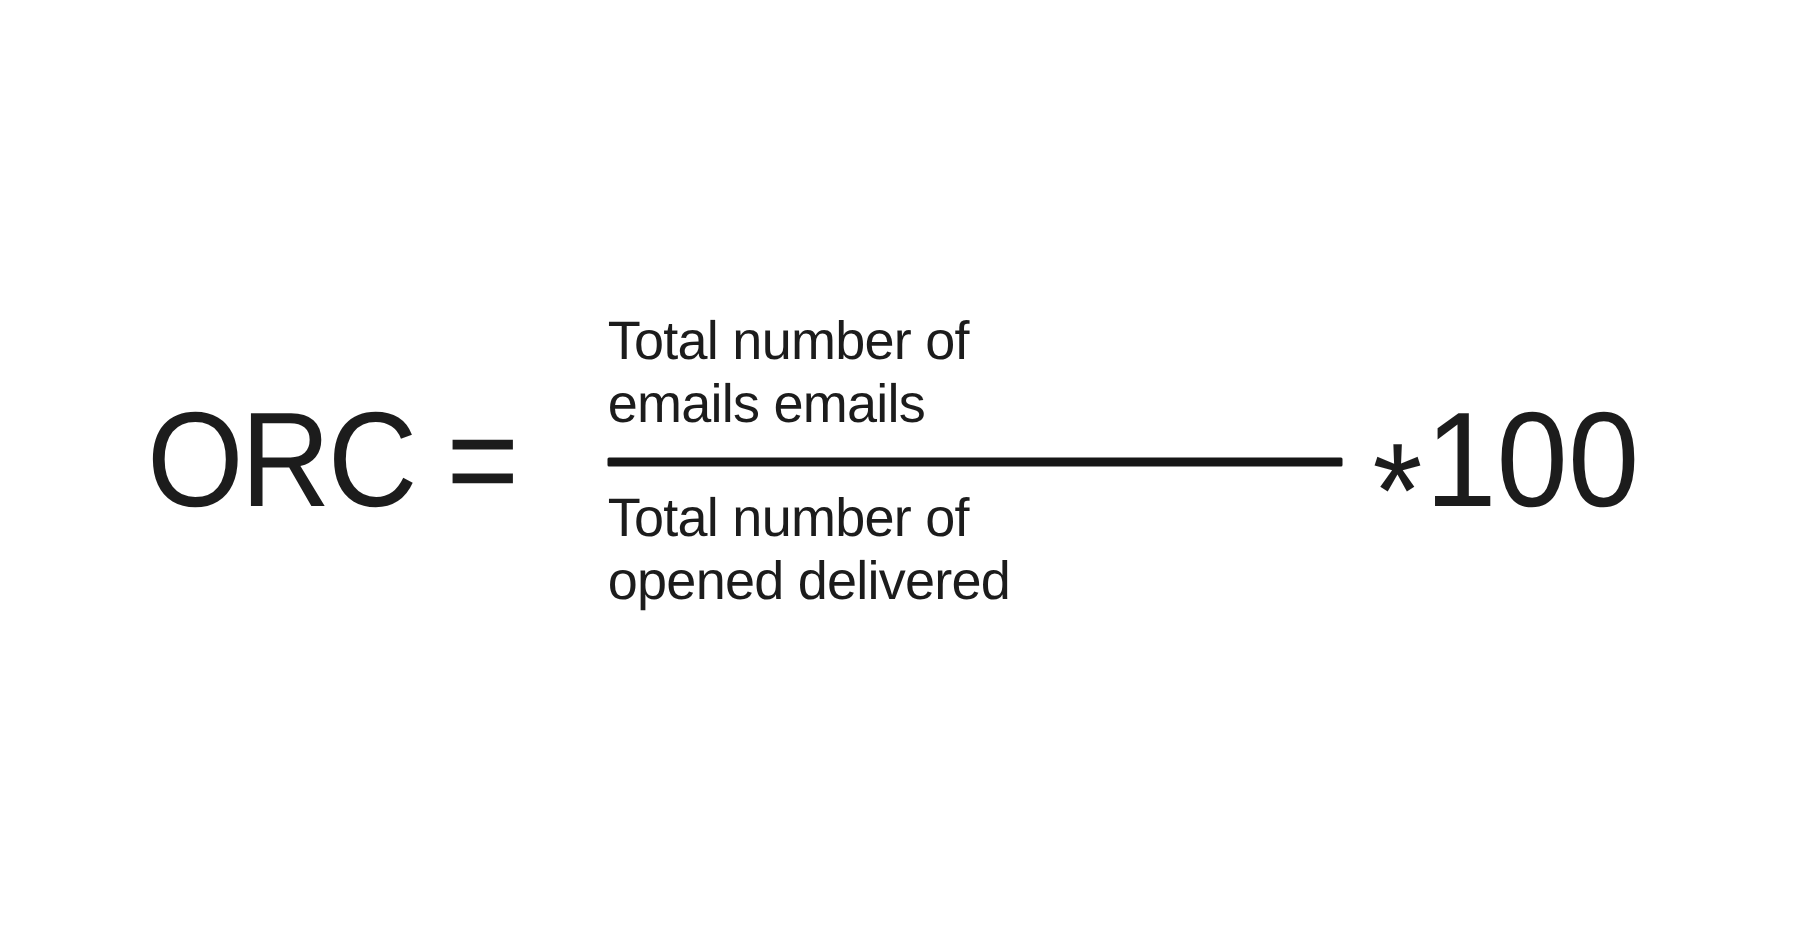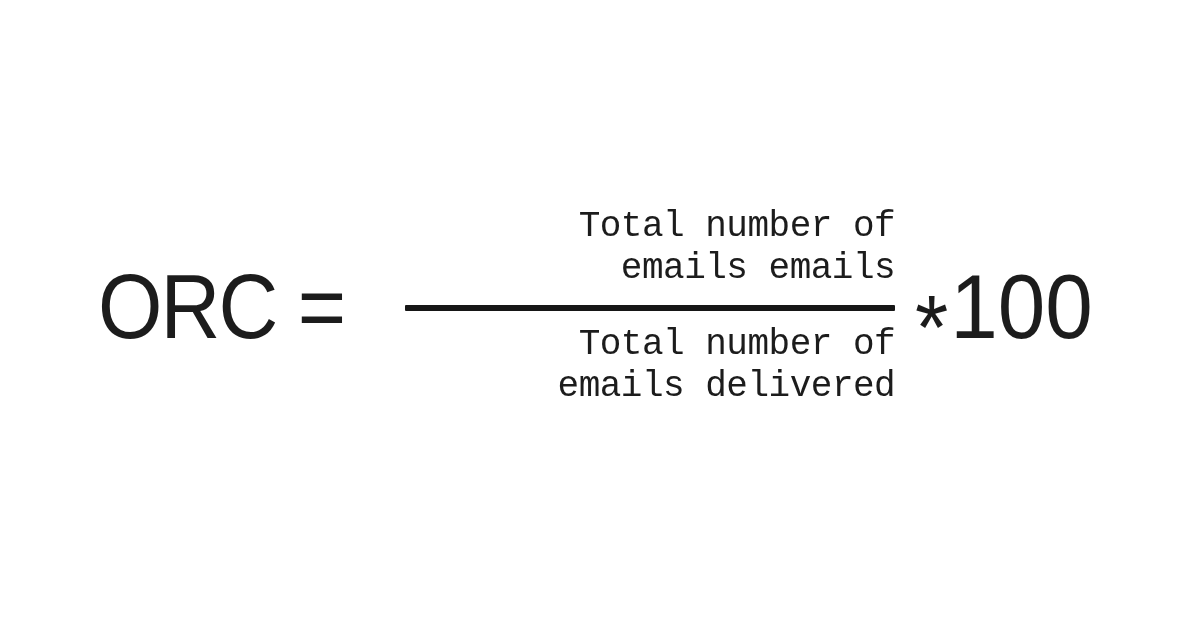--- a/index.html
+++ b/index.html
@@ -27,27 +27,26 @@
   }
   .lhs {
     font-size: 90px;
     line-height: 1;
     letter-spacing: -2px;
     white-space: pre;
     transform: scaleX(0.92);
     transform-origin: left center;
   }
   .fraction {
-    text-align: right;
+    text-align: left;
     font-size: 36px;
     line-height: 42px;
     margin-left: 40px;
     margin-right: 20px;
     letter-spacing: -0.5px;
-    font-family: Liberation Mono, monospace;
   }
   .numerator { margin-bottom: 15px; }
   .denominator { margin-top: 13px; }
   .bar {
     height: 6px;
     width: 490px;
     background: #161616;
     margin: 0 auto;
     border-radius: 1px;
   }
@@ -76,20 +75,20 @@
     <div class="fraction">
       <div class="numerator">
         <div>Total number of</div>
         <div>emails emails</div>
       </div>
 
       <div class="bar"></div>
 
       <div class="denominator">
         <div>Total number of</div>
-        <div>emails delivered</div>
+        <div>opened delivered</div>
       </div>
     </div>
 
     <div class="rhs"><span class="asterisk">*</span><span>100</span></div>
 
   </div>
 </div>
 
 </body></html>

